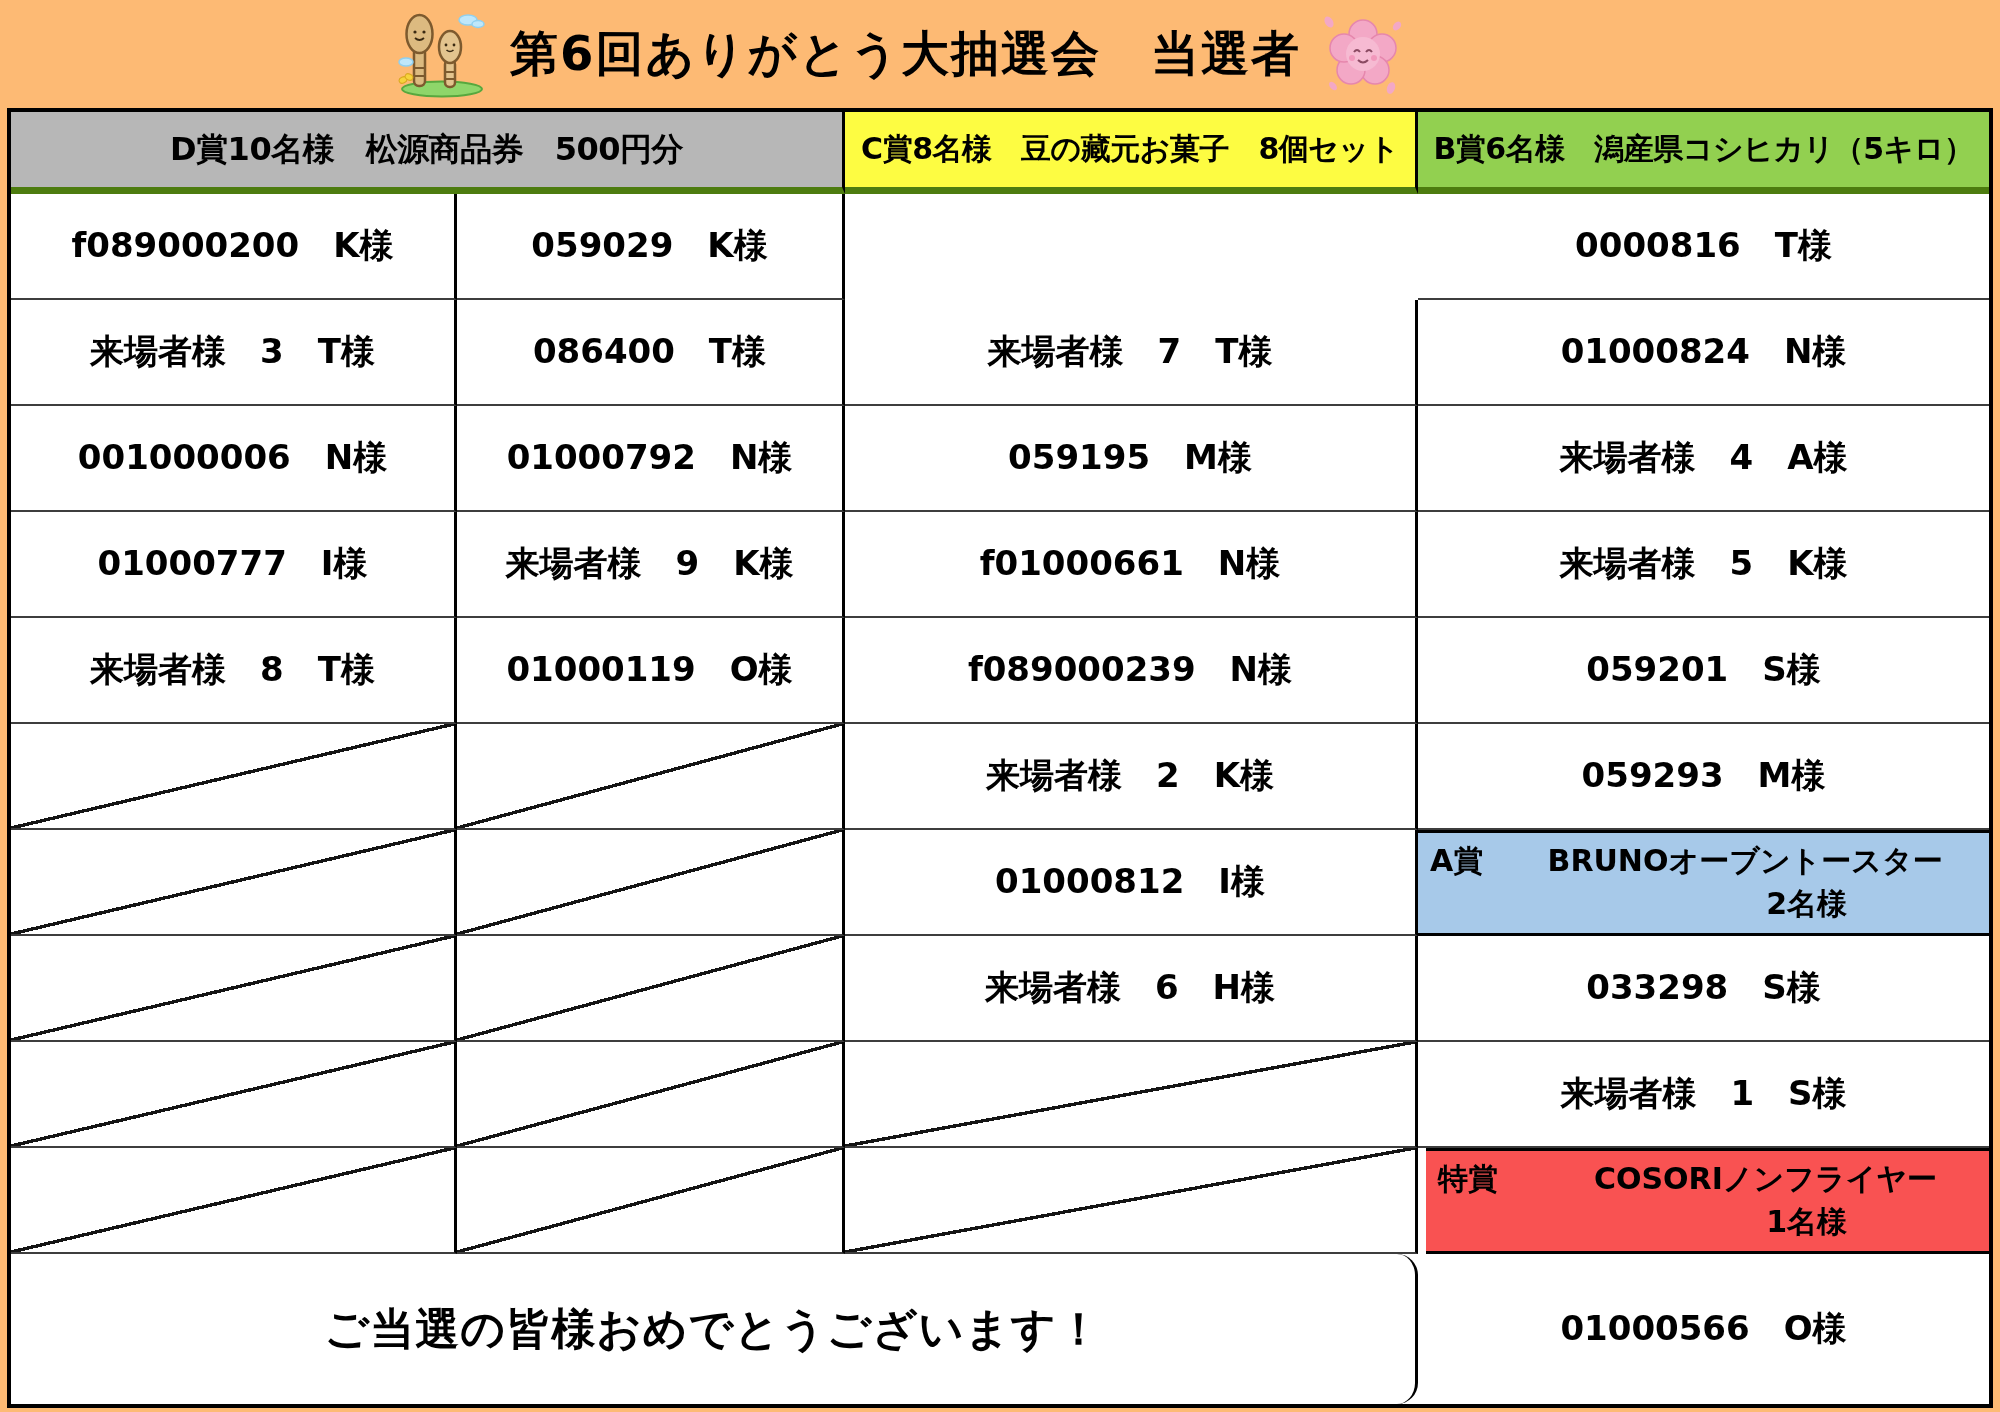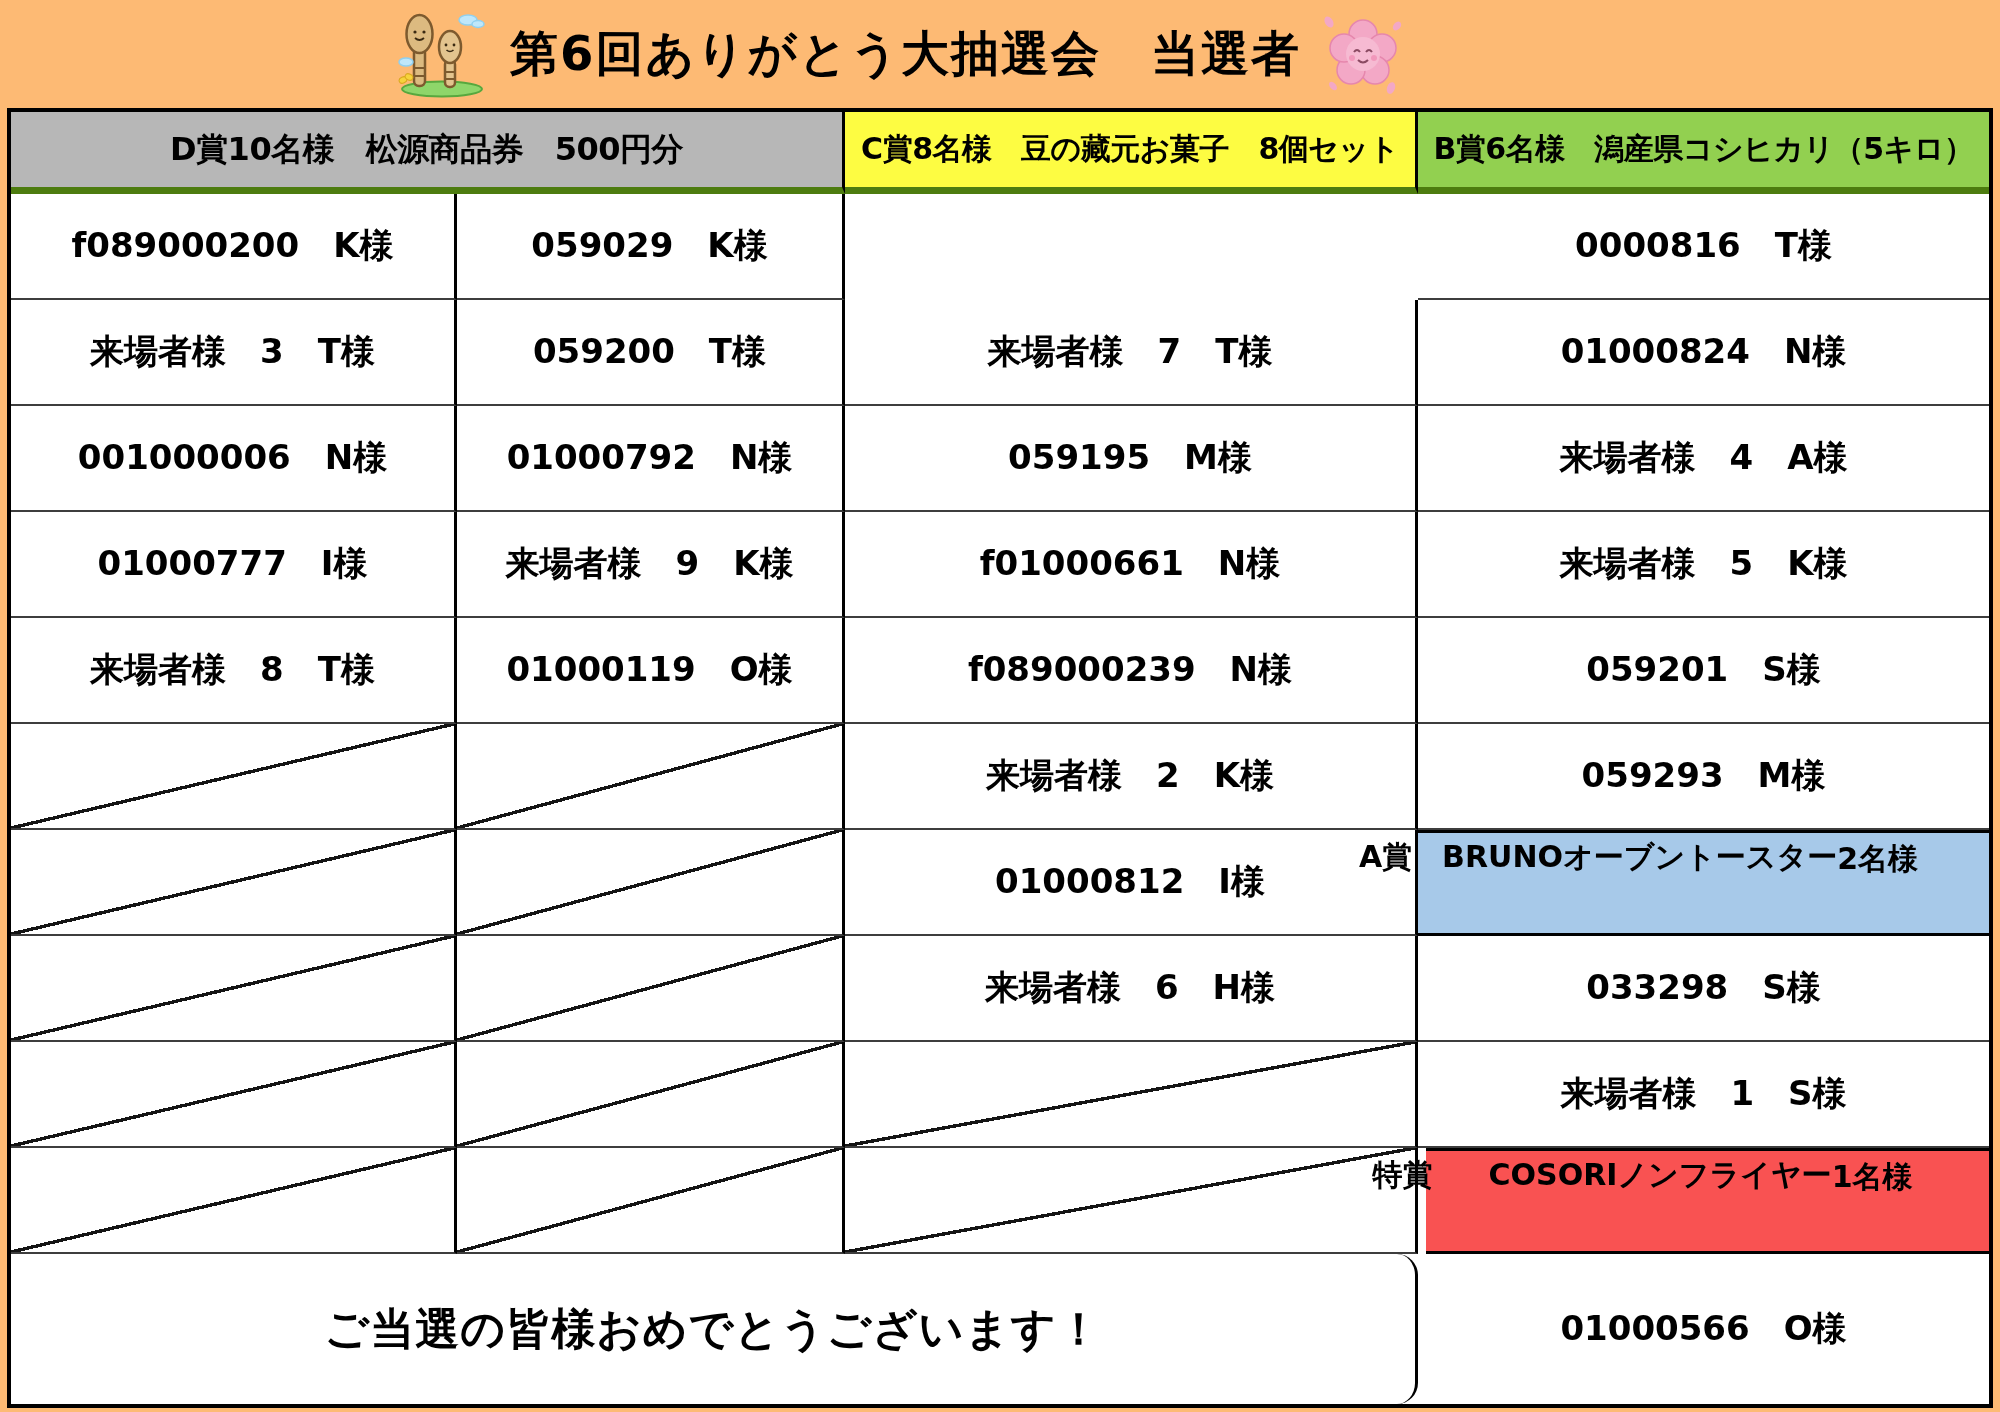--- a/index.html
+++ b/index.html
@@ -54,21 +54,21 @@
   .c-hdr{background:#fdfc42;font-size:30px;}
   .b-hdr{background:#92d050;font-size:30px;}
   .crossed{
     background-image:linear-gradient(to bottom right,
       transparent calc(50% - 1.7px),
       #141414 calc(50% - 1.7px),
       #141414 calc(50% + 1.7px),
       transparent calc(50% + 1.7px));
   }
   .prize-hdr{
-    flex-direction:row;
+    flex-direction:column;
     align-items:stretch;
     justify-content:center;
     padding:4px 12px;
     border-top:3px solid #000;
     border-bottom:3px solid #000;
     font-size:30px;
   }
   .a-hdr{background:#a7c9e9;}
   .sp-hdr{background:#f95252;margin-left:8px;}
   .ph-line1{display:flex;align-items:baseline;}
@@ -153,21 +153,21 @@
     <div class="cell" style="grid-area:4/1">001000006　N様</div>
     <div class="cell" style="grid-area:5/1">01000777　I様</div>
     <div class="cell" style="grid-area:6/1">来場者様　8　T様</div>
     <div class="cell crossed" style="grid-area:7/1"></div>
     <div class="cell crossed" style="grid-area:8/1"></div>
     <div class="cell crossed" style="grid-area:9/1"></div>
     <div class="cell crossed" style="grid-area:10/1"></div>
     <div class="cell crossed" style="grid-area:11/1"></div>
 
     <div class="cell" style="grid-area:2/2">059029　K様</div>
-    <div class="cell" style="grid-area:3/2">059200　T様</div>
+    <div class="cell" style="grid-area:3/2">086400　T様</div>
     <div class="cell" style="grid-area:4/2">01000792　N様</div>
     <div class="cell" style="grid-area:5/2">来場者様　9　K様</div>
     <div class="cell" style="grid-area:6/2">01000119　O様</div>
     <div class="cell crossed" style="grid-area:7/2"></div>
     <div class="cell crossed" style="grid-area:8/2"></div>
     <div class="cell crossed" style="grid-area:9/2"></div>
     <div class="cell crossed" style="grid-area:10/2"></div>
     <div class="cell crossed" style="grid-area:11/2"></div>
 
     <div class="cell" style="grid-area:3/3">来場者様　7　T様</div>

